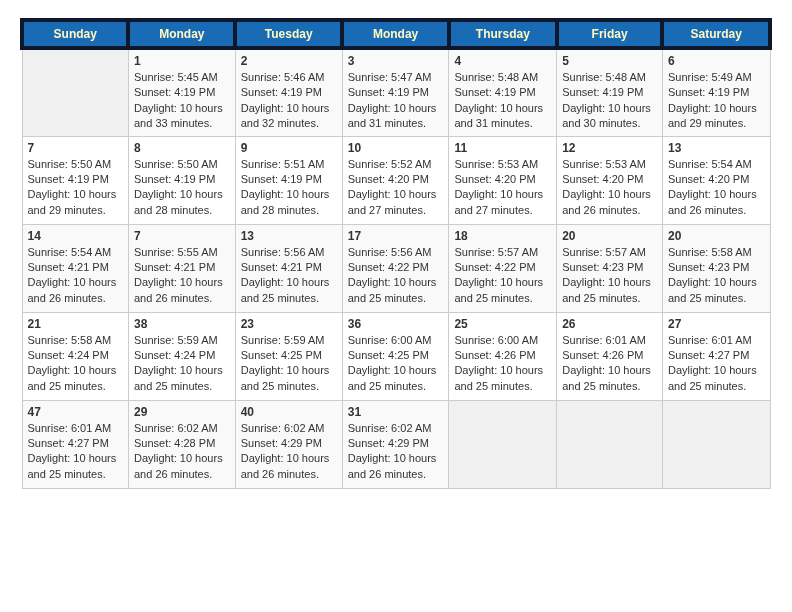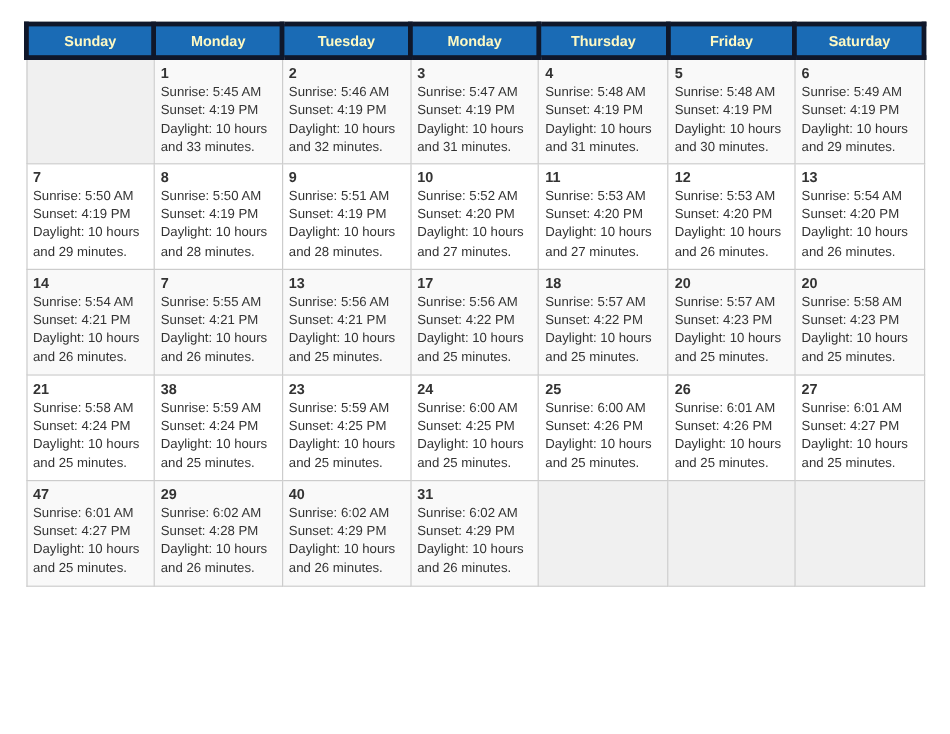--- a/index.html
+++ b/index.html
@@ -212,21 +212,21 @@
           </td>
           <td>
             <div class="day-num">38</div>
             <div class="day-info">Sunrise: 5:59 AM<br>Sunset: 4:24 PM<br>Daylight: 10 hours<br>and 25 minutes.</div>
           </td>
           <td>
             <div class="day-num">23</div>
             <div class="day-info">Sunrise: 5:59 AM<br>Sunset: 4:25 PM<br>Daylight: 10 hours<br>and 25 minutes.</div>
           </td>
           <td>
-            <div class="day-num">24</div>
+            <div class="day-num">36</div>
             <div class="day-info">Sunrise: 6:00 AM<br>Sunset: 4:25 PM<br>Daylight: 10 hours<br>and 25 minutes.</div>
           </td>
           <td>
             <div class="day-num">25</div>
             <div class="day-info">Sunrise: 6:00 AM<br>Sunset: 4:26 PM<br>Daylight: 10 hours<br>and 25 minutes.</div>
           </td>
           <td>
             <div class="day-num">26</div>
             <div class="day-info">Sunrise: 6:01 AM<br>Sunset: 4:26 PM<br>Daylight: 10 hours<br>and 25 minutes.</div>
           </td>

